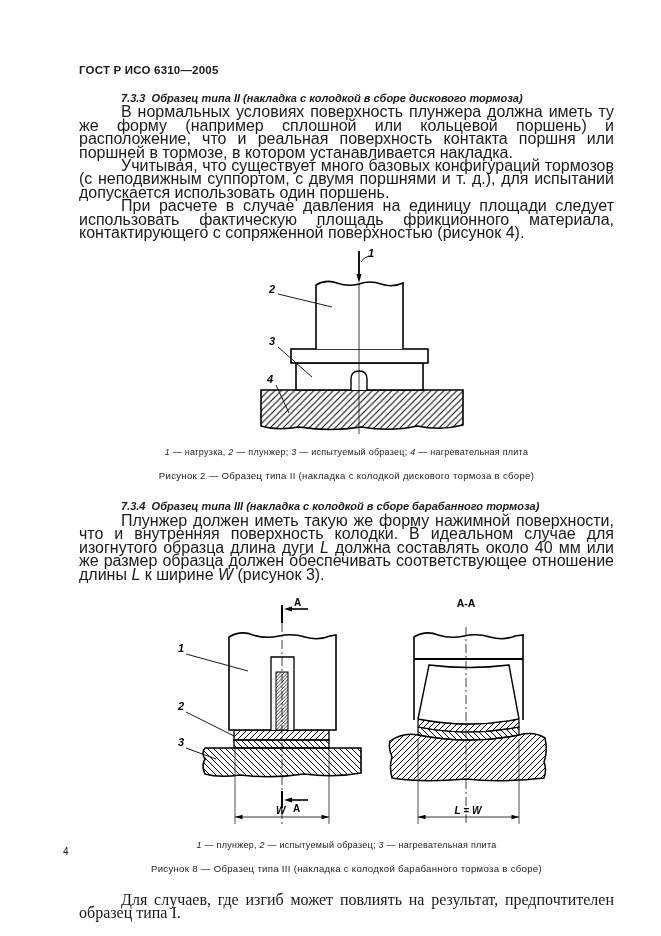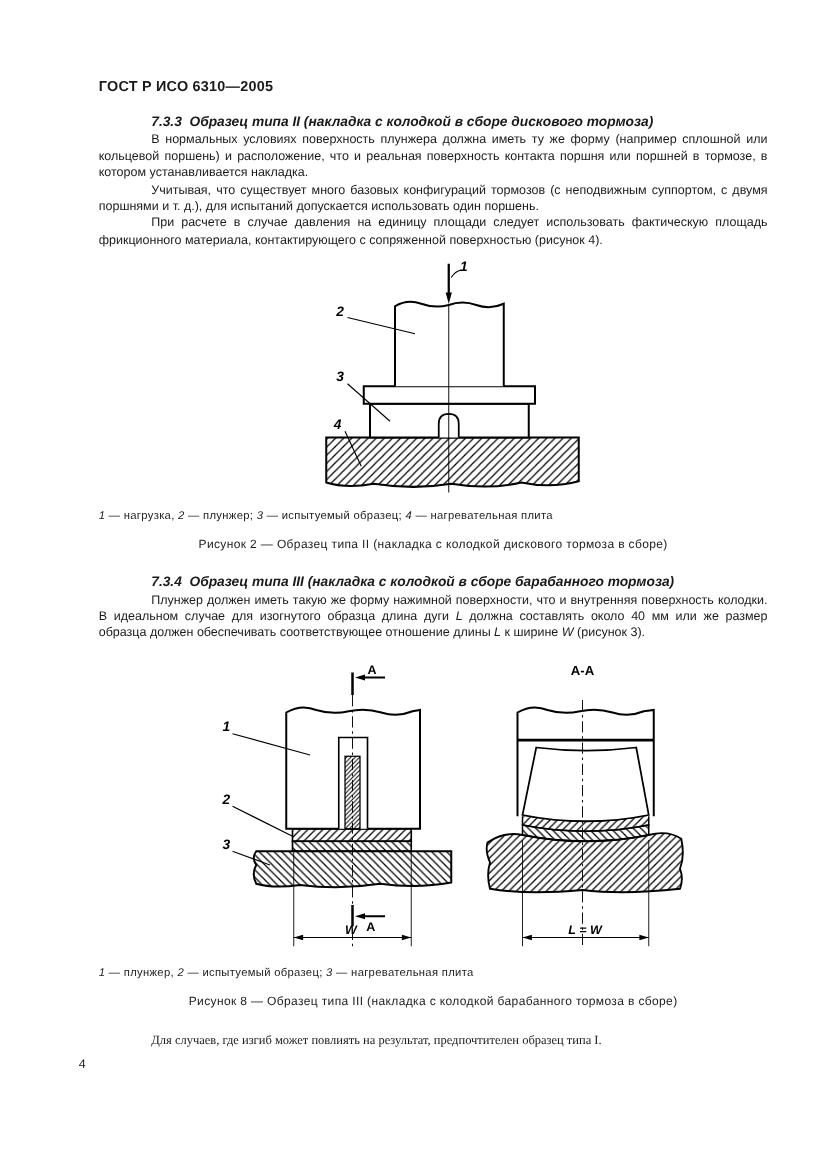--- a/index.html
+++ b/index.html
@@ -17,27 +17,27 @@
   .doc-header {
     font-size: 11.5px; font-weight: bold; letter-spacing: 0.2px;
     margin-bottom: 16px;
   }
   .sec-heading {
     font-size: 11px; font-weight: bold; line-height: 13.4px;
     text-indent: 42px;
     font-style: italic;
   }
   p.body-par {
-    font-size: 10px; line-height: 13.4px; text-align: justify;
+    font-size: 16px; line-height: 13.4px; text-align: justify;
     text-indent: 42px;
   }
   .fig2-wrap { margin: 4px 0 0 142px; }
   .fig3-wrap { margin: 16px 0 0 85px; }
   .caption-legend {
-    font-size: 9px; text-align: left; letter-spacing: 0.25px;
+    font-size: 9px; text-align: center; letter-spacing: 0.25px;
     margin-top: 8px; line-height: 11px; color: #222;
   }
   .caption-title {
     font-size: 9.6px; text-align: center; letter-spacing: 0.3px;
     margin-top: 12px; line-height: 12px; color: #222;
   }
   .sec-gap { margin-top: 18px; }
   .closing { margin-top: 18px; font-family: Liberation Serif, serif; }
   .page-number {
     position: absolute; left: 63px; top: 846px;

